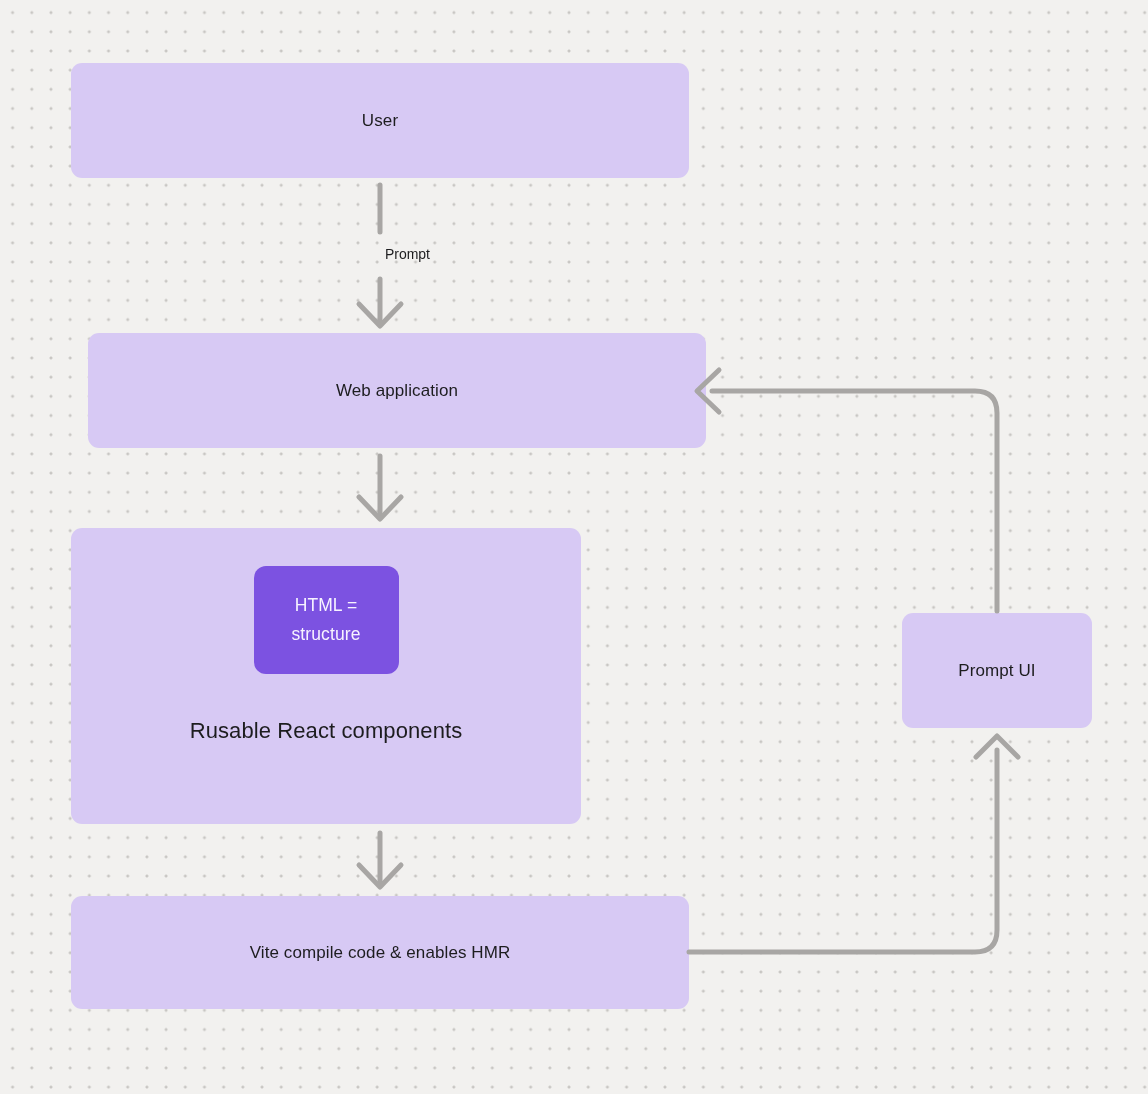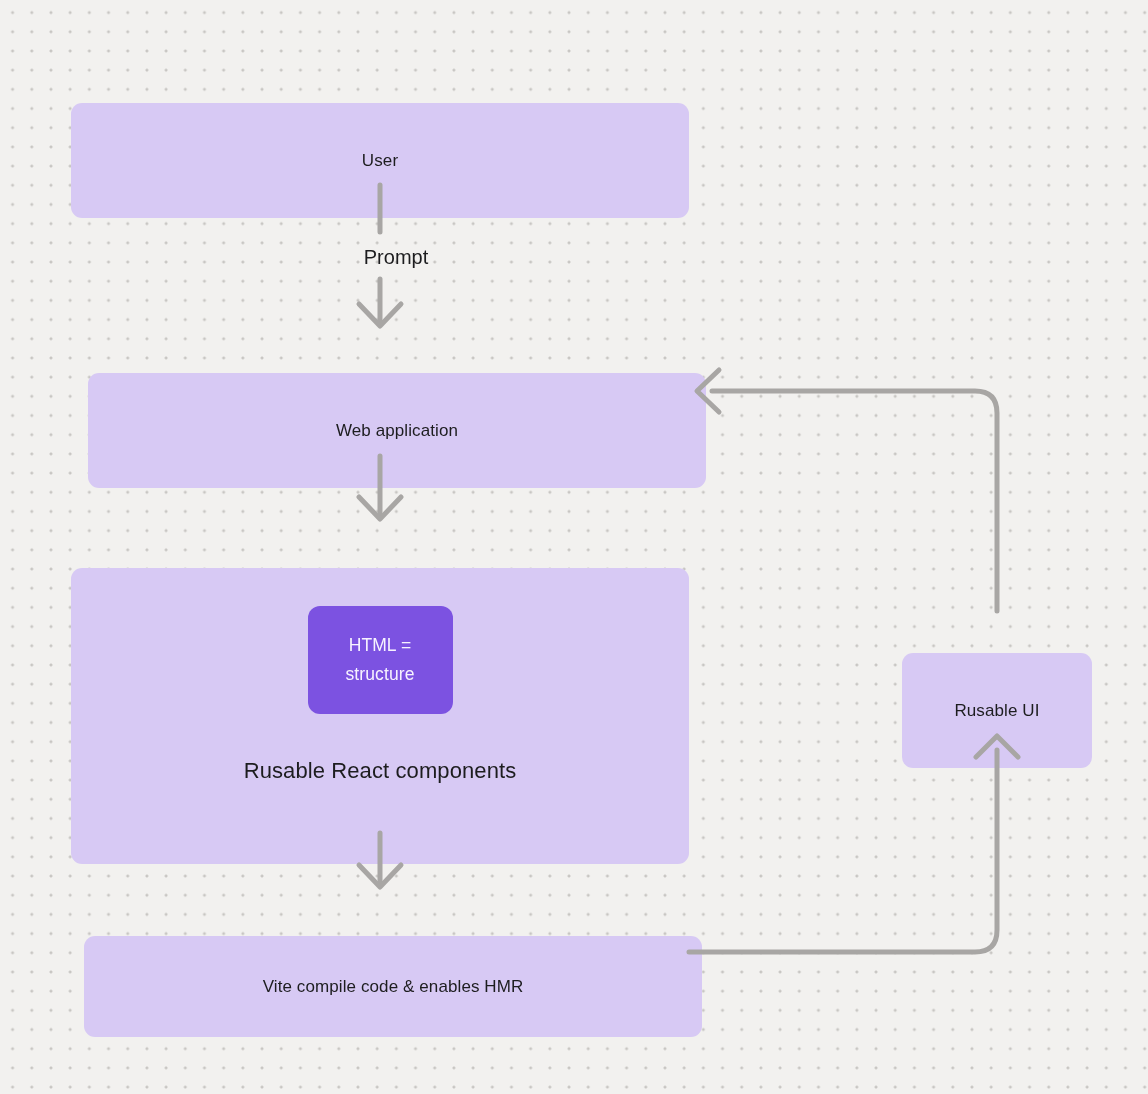--- a/index.html
+++ b/index.html
@@ -30,21 +30,20 @@
     position:absolute;
     background:var(--node-fill);
     border-radius:11px;
     display:flex;
     align-items:center;
     justify-content:center;
     color:var(--text);
     font-size:17px;
     font-weight:500;
     letter-spacing:.1px;
-    margin-top:40px;
   }
   .node.container{
     display:block;
   }
   .comp-row{
     position:absolute;
     left:0; right:0; top:38px;
     display:flex;
     justify-content:center;
     gap:24px;
@@ -67,26 +66,26 @@
   .caption{
     position:absolute;
     left:0; right:0; top:190px;
     text-align:center;
     color:var(--text);
     font-size:22px;
     font-weight:500;
   }
   .edge-label{
     position:absolute;
-    left:346px;
+    left:330px;
     top:246px;
     width:100px;
-    text-align:center;
+    text-align:right;
     color:var(--text);
-    font-size:20px;
+    font-size:14px;
     font-weight:500;
   }
   svg.arrows{
     position:absolute;
     left:0; top:0;
     pointer-events:none;
   }
   .arrow{
     stroke:var(--arrow);
     stroke-width:5;
@@ -103,36 +102,36 @@
   <div class="node" style="left:71px;top:63px;width:618px;height:115px">
     <span>User</span>
   </div>
 
   <div class="edge-label">Prompt</div>
 
   <div class="node" style="left:88px;top:333px;width:618px;height:115px">
     <span>Web application</span>
   </div>
 
-  <div class="node container" style="left:71px;top:528px;width:618px;height:296px">
+  <div class="node container" style="left:71px;top:528px;width:510px;height:296px">
     <div class="comp-row">
       <div class="comp">
         <span>HTML =
 structure</span>
       </div>
     </div>
     <div class="caption">Rusable React components</div>
   </div>
 
-  <div class="node" style="left:84px;top:896px;width:618px;height:101px">
+  <div class="node" style="left:71px;top:896px;width:618px;height:113px">
     <span>Vite compile code &amp; enables HMR</span>
   </div>
 
   <div class="node" style="left:902px;top:613px;width:190px;height:115px">
-    <span>Rusable UI</span>
+    <span>Prompt UI</span>
   </div>
 
   <svg class="arrows" width="1148" height="1094" viewBox="0 0 1148 1094">
 
     <path class="arrow" d="M380 185 L380 232"></path>
     <path class="arrow" d="M380 279 L380 324"></path>
     <path class="arrow" d="M359 304 L380 326 L401 304"></path>
 
     <path class="arrow" d="M380 456 L380 517"></path>
     <path class="arrow" d="M359 497 L380 519 L401 497"></path>

